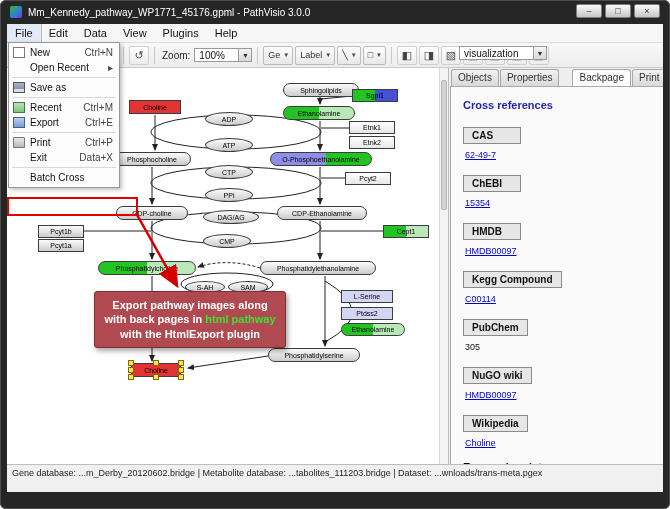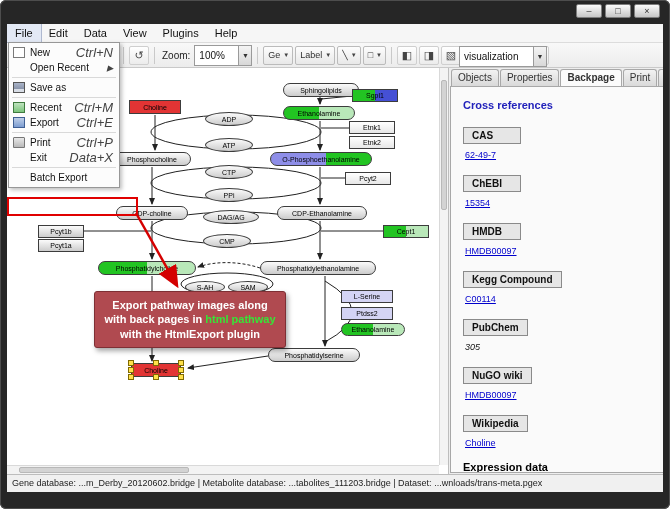--- a/index.html
+++ b/index.html
@@ -21,21 +21,21 @@
   .menubar { position:absolute; top:0; left:0; right:0; height:19px; background:#f6f6f6; border-bottom:1px solid #dcdcdc; display:flex; font-size:11px; z-index:10;align-items:flex-end; }
   .mb-item { padding:3px 8px; color:#111; }
   .mb-item.open { background:#e3e9f5; outline:1px solid #aeb8cf; }
 
   
   .toolbar { position:absolute; top:19px; left:0; right:0; height:25px; background:linear-gradient(#f8f8f8,#ececec); border-bottom:1px solid #c9c9c9; display:flex; align-items:center; padding:0 3px; gap:2px; z-index:5; }
   .tb-btn { width:20px; height:19px; display:flex; align-items:center; justify-content:center; border:1px solid #cfcfcf; border-radius:2px; background:linear-gradient(#ffffff,#ececec); color:#444; font-size:11px; }
   .tb-icon { width:12px; height:11px; }
   .tb-sep { width:1px; height:17px; background:#c9c9c9; margin:0 3px; flex:0 0 1px; }
   .tb-label { font-size:10px; color:#222; margin:0 2px; white-space:nowrap; }
-  .combo { height:21px; background:#fff; border:1px solid #9a9a9a; display:flex; align-items:center; font-size:10px; padding-left:4px; color:#111; }
+  .combo { height:14px; background:#fff; border:1px solid #9a9a9a; display:flex; align-items:center; font-size:10px; padding-left:4px; color:#111; }
   .combo .arrow { margin-left:auto; width:13px; height:100%; background:linear-gradient(#f4f4f4,#d8d8d8); border-left:1px solid #9a9a9a; display:flex; align-items:center; justify-content:center; font-size:7px; color:#333; }
   .combo.zoom { width:58px; }
   .combo.viz { position:absolute; left:452px; top:3px; width:88px; }
   .dd-btn { height:19px; padding:0 3px 0 4px; display:flex; align-items:center; gap:3px; border:1px solid #bbb; border-radius:2px; background:linear-gradient(#fdfdfd,#e8e8e8); color:#333; font-size:9px; white-space:nowrap; }
   .dd-btn .caret { font-size:6px; color:#444; }
 
   
   .content { position:absolute; top:44px; left:0; right:0; bottom:18px; display:flex; }
   .canvas-wrap { position:relative; width:442px; background:#ffffff; border-right:1px solid #bdbdbd; overflow:hidden; flex:0 0 442px; }
   #nodes { position:absolute; left:0; top:0; width:433px; height:397px; }
@@ -56,39 +56,39 @@
   .f-red { background:#e23434; }
   .f-greenblue { background:linear-gradient(90deg,#22c422 0,#22c422 50%,#4550d5 50%); }
   .f-bluegreen { background:linear-gradient(90deg,#8e8ee8 0,#8e8ee8 55%,#22c422 55%); }
   .f-lavender { background:#d4d4f4; }
   .handle { position:absolute; width:6px; height:6px; background:#ffe14a; border:1px solid #806a00; z-index:6; }
 
   
   .sidepanel { flex:1; display:flex; flex-direction:column; background:#eeeeee; position:relative; }
   .tabs { display:flex; height:17px; padding-left:2px; gap:1px; margin-top:1px; }
   .tab { font-size:10px; padding:2px 6px; background:linear-gradient(#f2f2f2,#d9d9d9); border:1px solid #a8a8a8; border-bottom:none; border-radius:3px 3px 0 0; color:#333; white-space:nowrap; }
-  .tab.active { background:#fbfbfb; font-weight:bold; }
+  .tab.active { background:#fbfbfb; font-weight:normal;margin-left:12px; }
   .panel-body { flex:1; background:#fafafa; border:1px solid #a8a8a8; margin:0 1px 1px 1px; padding:10px 12px 6px 12px; overflow:hidden; position:relative; }
   .xref-heading { color:#2222bb; font-weight:bold; font-size:11px; margin:2px 0 14px; }
   .xref-section { margin-bottom:13px; }
   .xref-header { display:inline-block; background:#e6e6e6; border:1px solid #8a8a8a; padding:2px 8px; font-size:10px; font-weight:bold; color:#111; min-width:58px; }
   .xref-link { display:block; margin:6px 0 0 2px; font-size:9px; color:#0000cc; text-decoration:underline; width:max-content; }
-  .xref-link.plain { color:#111; text-decoration:none;font-style:italic; }
+  .xref-link.plain { color:#111; text-decoration:none; }
   .expr-heading { font-weight:bold; font-size:11px; margin-top:4px; color:#000; }
 
   
-  .statusbar { position:absolute; bottom:0; left:0; right:0; height:18px; background:#f0f0f0; border-top:1px solid #bdbdbd; font-size:9px; line-height:17px; padding:0 5px; color:#222; white-space:nowrap; overflow:hidden; }
+  .statusbar { position:absolute; bottom:0; left:0; right:0; height:28px; background:#f0f0f0; border-top:1px solid #bdbdbd; font-size:9px; line-height:17px; padding:0 5px; color:#222; white-space:nowrap; overflow:hidden; }
 
   
   .filemenu { position:absolute; left:8px; top:42px; width:112px; background:#fcfcfc; border:1px solid #979797; box-shadow:2px 2px 4px rgba(0,0,0,0.25); z-index:50; padding:2px 0; font-size:10px; }
   .fm-item { display:flex; align-items:center; height:15px; padding:0 6px 0 4px; gap:5px; color:#111; }
   .fm-item.disabled { color:#9a9a9a; }
   .fm-icon { width:12px; height:11px; flex:0 0 12px; }
   .fm-label { flex:1; white-space:nowrap; }
-  .fm-short { font-size:13px; color:#444;font-style:italic; }
+  .fm-short { font-size:10px; color:#444; }
   .fm-item.disabled .fm-short { color:#9a9a9a; }
   .fm-sep { height:1px; background:#d9d9d9; margin:2px 3px; }
 
   .icon-new-document { background:#ffffff; border:1px solid #7a7a7a; }
   .icon-open-folder { background:linear-gradient(#f7dc82,#e7b54b); border:1px solid #a5802c; border-radius:1px; }
   .icon-save { background:linear-gradient(#9fa9bd,#6d7890); border:1px solid #555555; }
   .fm-item.disabled .fm-icon { opacity:.45; }
   .icon-save-as { background:linear-gradient(#aab4c8,#78839b); border:1px solid #555555; box-shadow:inset 0 -3px 0 #d8dde6; }
   .icon-import { background:linear-gradient(#bfe3bf,#7cc47c); border:1px solid #3f7a3f; }
   .icon-export { background:linear-gradient(#bfcfe8,#7c9cd0); border:1px solid #3f5f93; }
@@ -99,20 +99,24 @@
   .overlay-svg { position:absolute; left:0; top:0; width:670px; height:509px; z-index:70; pointer-events:none; }
   .callout { position:absolute; left:94px; top:291px; width:192px; min-height:54px; background:#b04a50; border:1px solid #7e2f34; border-radius:3px; box-shadow:2px 3px 5px rgba(0,0,0,0.35); color:#ffffff; font-size:11px; font-weight:bold; text-align:center; padding:6px 8px; z-index:40; line-height:1.3; }
   .callout .hl { color:#37e437; }
 </style>
 </head>
 <body>
 
 <div id="screen">
   <div class="window">
 
+    <div class="titlebar">
+      <div class="app-icon"></div>
+      <span class="title-text">Mm_Kennedy_pathway_WP1771_45176.gpml - PathVisio 3.0.0</span>
+    </div>
     <div class="win-controls">
       <div class="win-btn">–</div>
       <div class="win-btn">□</div>
       <div class="win-btn">×</div>
     </div>
 
     <div class="client">
 
       <div class="menubar" id="menubar">
           <div class="mb-item open">File</div>
@@ -387,21 +391,21 @@
           <span class="fm-short">Ctrl+P</span>
         </div>
         <div class="fm-item">
           <span class="fm-icon"></span>
           <span class="fm-label">Exit</span>
           <span class="fm-short">Data+X</span>
         </div>
         <div class="fm-sep"></div>
         <div class="fm-item">
           <span class="fm-icon"></span>
-          <span class="fm-label">Batch Export</span>
+          <span class="fm-label">Batch Cross</span>
           <span class="fm-short"></span>
         </div>
       </div>
 
     <div class="red-box"></div>
 
     <div class="callout">
       <span>Export pathway images along with back pages in </span><span class="hl">html pathway</span><span> with the HtmlExport plugin</span>
     </div>
 

